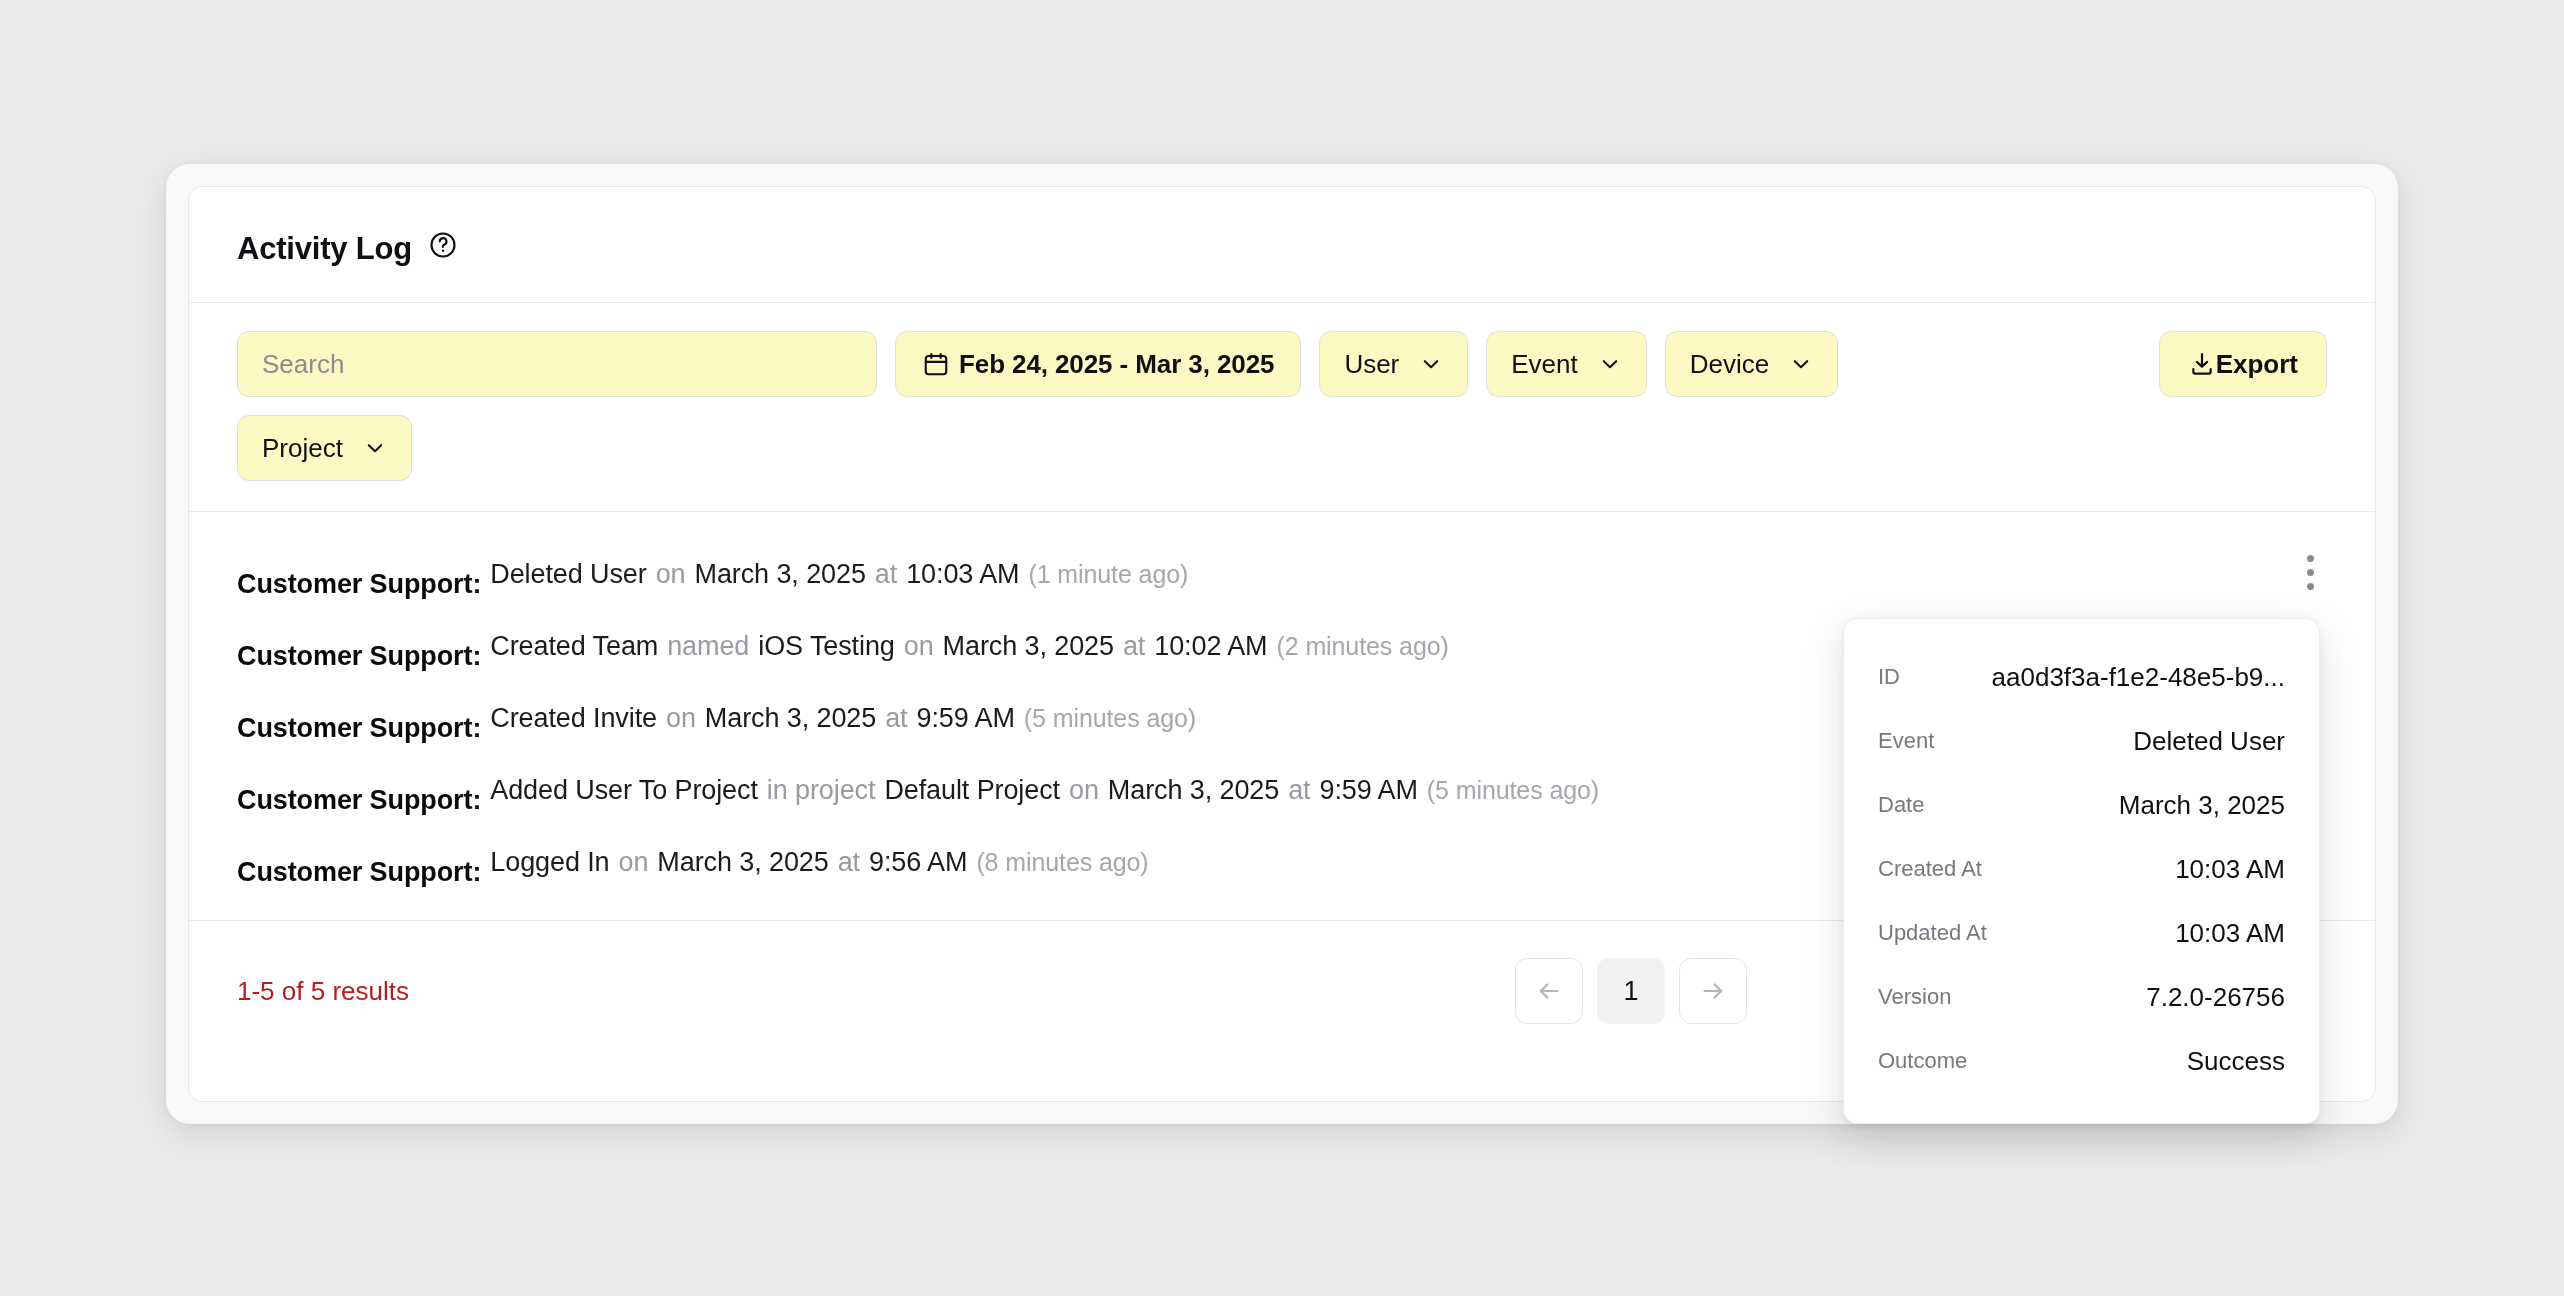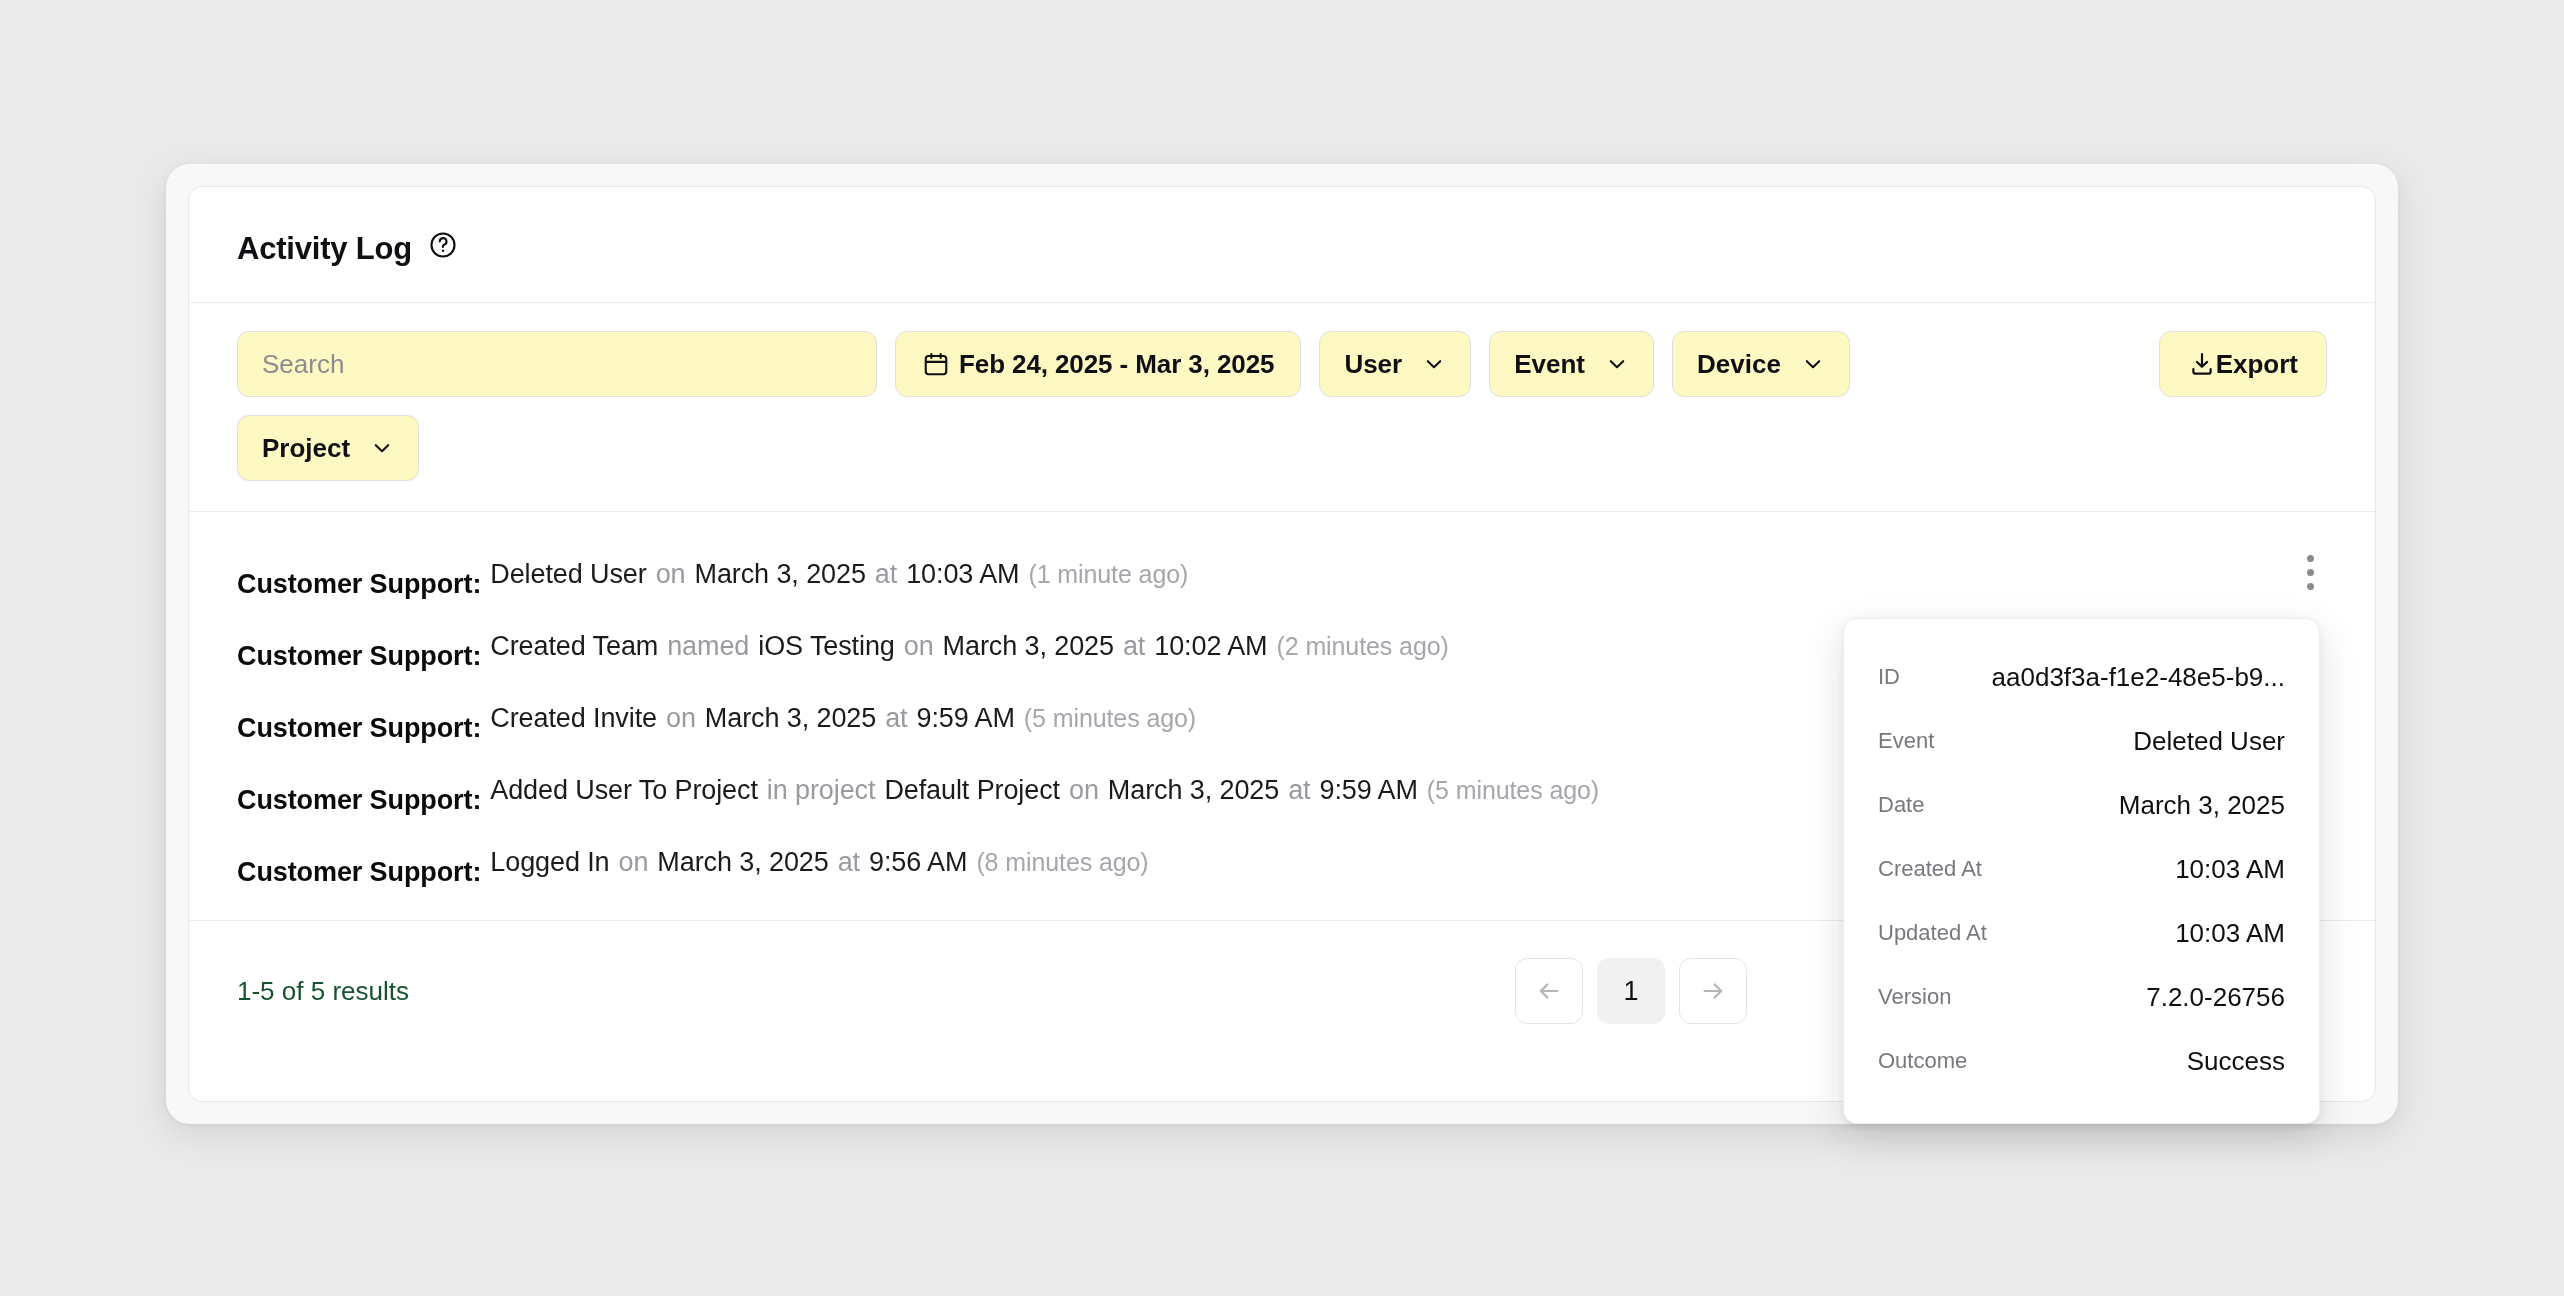--- a/index.html
+++ b/index.html
@@ -95,21 +95,21 @@
   .daterange {
     padding: 0 26px;
     gap: 9px;
     font-weight: bold;
     letter-spacing: -0.1px;
   }
 
   .dropdown {
     padding: 16px 24px;
     gap: 20px;
-    font-weight: bold;
+    font-weight: normal;
     justify-content: flex-end;
   }
 
   .export-btn {
     padding: 0 28px;
     gap: 0;
     font-weight: bold;
     margin-left: auto;
   }
 
@@ -158,21 +158,21 @@
 
   
   .card-footer {
     height: 140px;
     display: flex;
     align-items: center;
     padding: 0 48px;
   }
   .results-count {
     font-size: 26px;
-    color: #14532d;
+    color: #b91c1c;
   }
   .pager {
     margin-left: auto;
     margin-right: 580px;
     display: flex;
     align-items: center;
     gap: 14px;
   }
   .pager-btn {
     width: 68px;

